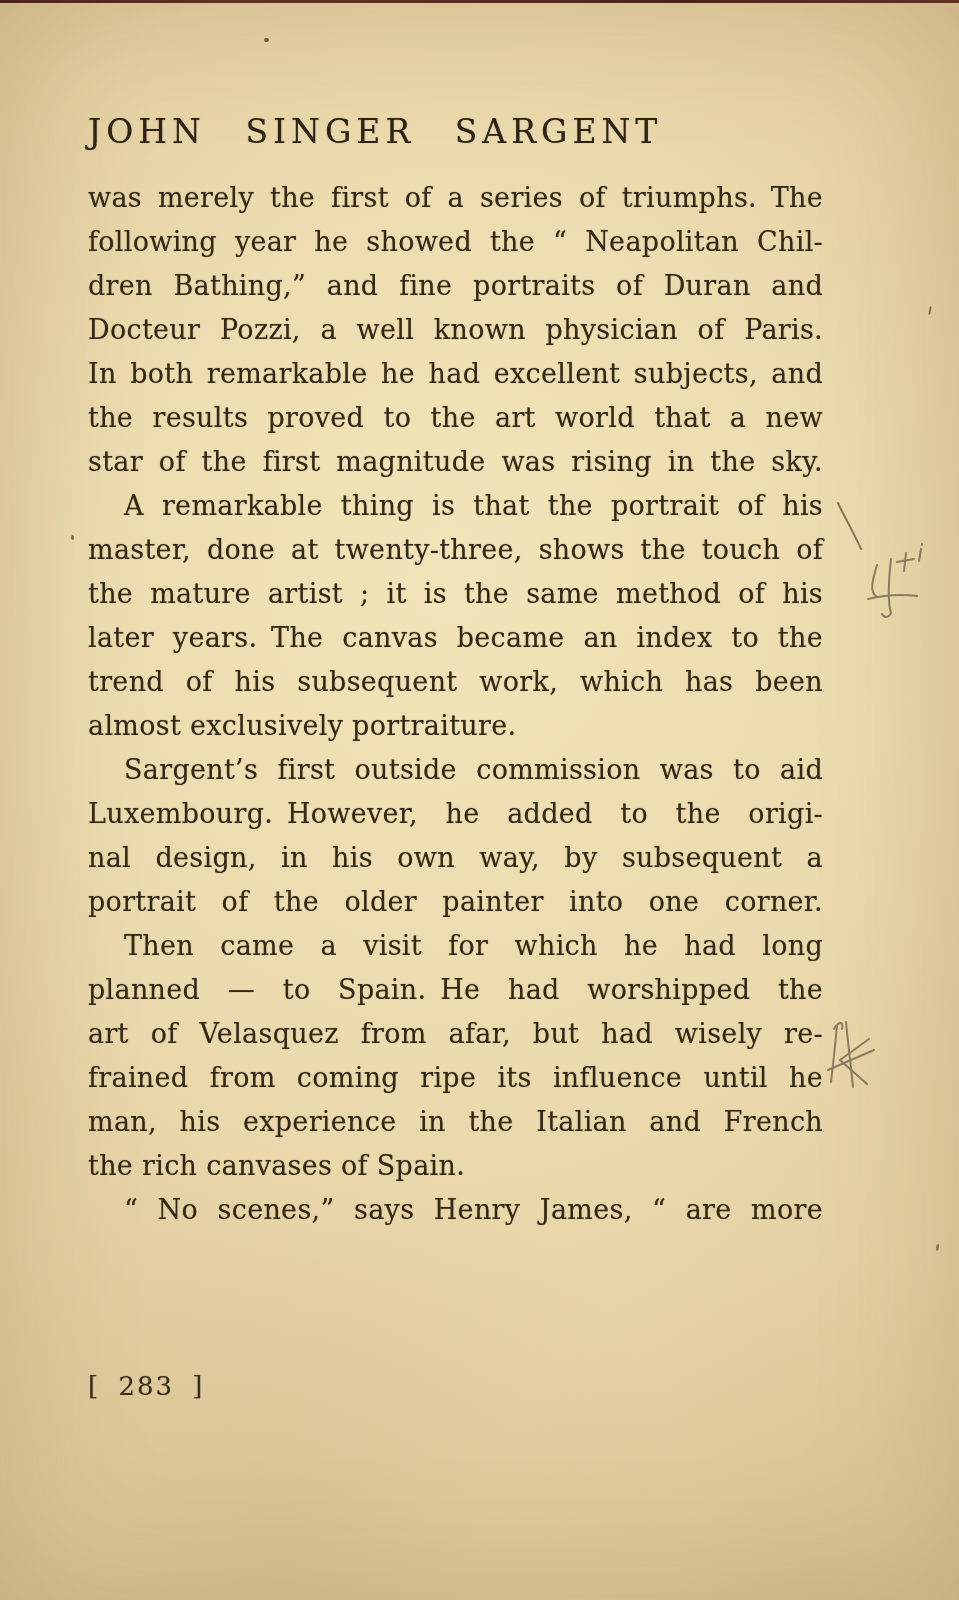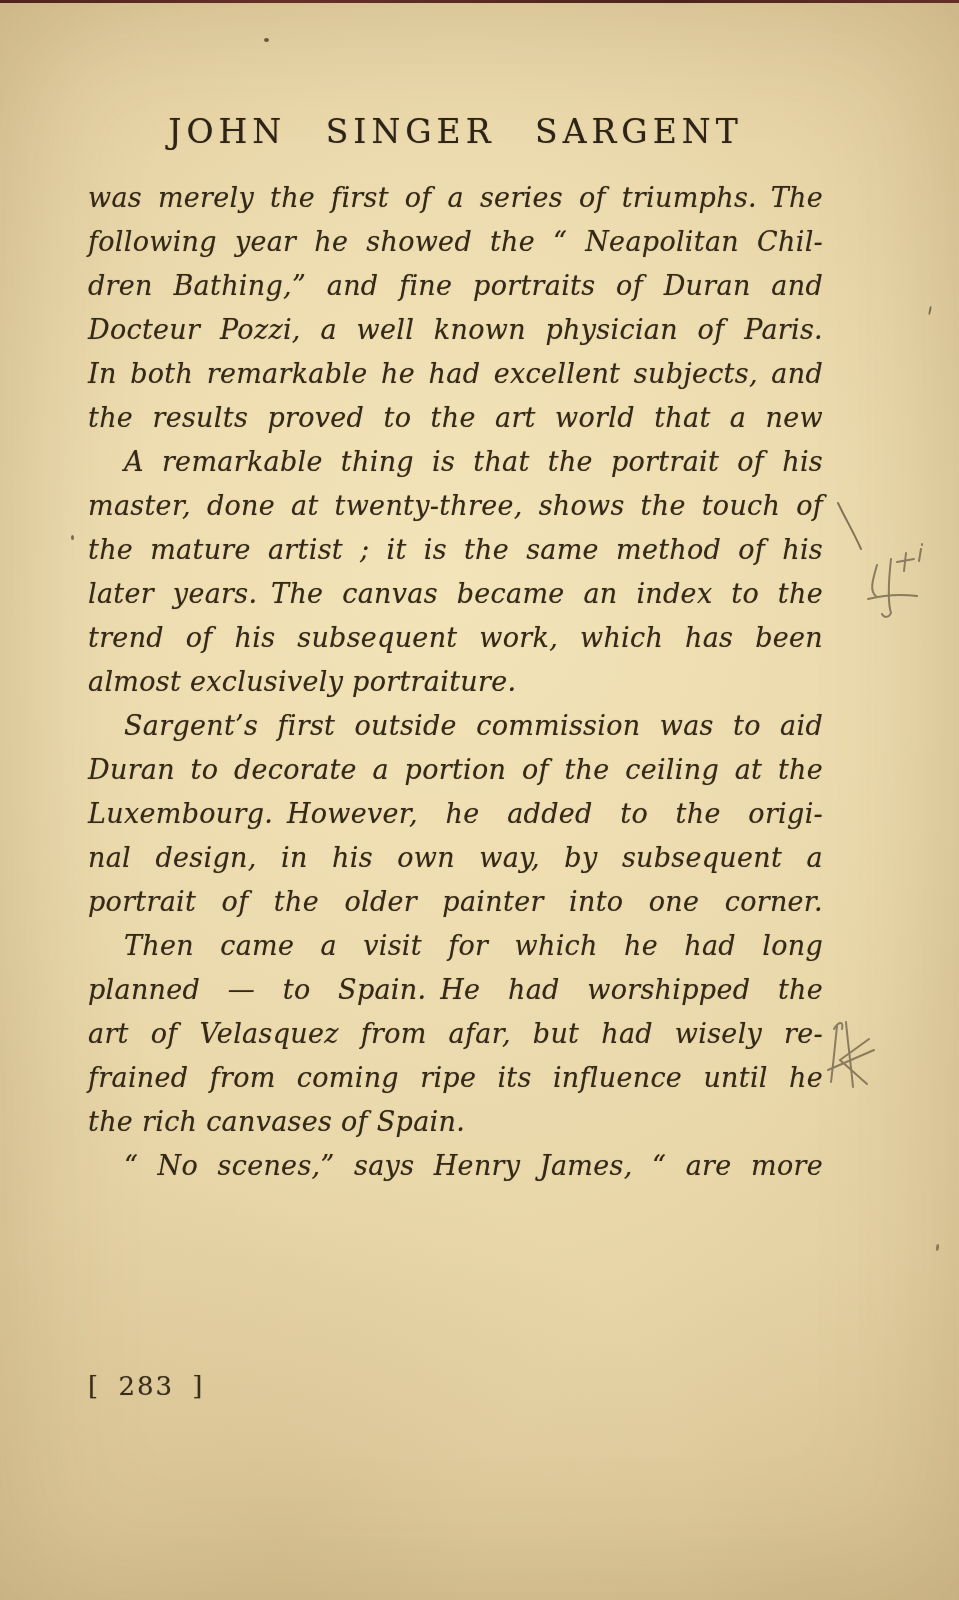--- a/index.html
+++ b/index.html
@@ -23,42 +23,41 @@
   }
   .edge-line-top {
     position: absolute; top: 0; left: 0;
     width: 959px; height: 3px;
     background: linear-gradient(to right, #401410, #57201a 30%, #3c120e 70%, #57201a);
     opacity: 0.9;
   }
   .title {
     position: absolute;
     top: 112px; left: 88px; width: 735px;
-    text-align: center;
+    text-align: left;
     font-size: 33px;
     letter-spacing: 5px;
     word-spacing: 24px;
     color: #2e2317;
     text-shadow: 0 0 1px rgba(46,35,23,0.45);
   }
   .text-block {
     position: absolute;
     top: 176px; left: 88px; width: 735px;
     color: #342817;
     text-shadow: 0 0 1px rgba(52,40,23,0.40);
   }
   .line {
     height: 44px;
     line-height: 44px;
     font-size: 27px;
     letter-spacing: 0.3px;
     white-space: normal;
     text-align: justify;
     text-align-last: justify;
-    font-style: italic;
   }
   .line.last {
     text-align: left;
     text-align-last: left;
   }
   .line.indent { text-indent: 36px; }
   .folio {
     position: absolute;
     top: 1364px; left: 88px; width: 735px;
     height: 44px; line-height: 44px;
@@ -90,38 +89,39 @@
   <div class="title">JOHN SINGER SARGENT</div>
 
   <div class="text-block">
 
     <div class="line">was merely the first of a series of triumphs. The</div>
     <div class="line">following year he showed the “ Neapolitan Chil-</div>
     <div class="line">dren Bathing,” and fine portraits of Duran and</div>
     <div class="line">Docteur Pozzi, a well known physician of Paris.</div>
     <div class="line">In both remarkable he had excellent subjects, and</div>
     <div class="line">the results proved to the art world that a new</div>
+    <div class="line">star of the first magnitude was rising in the sky.</div>
 
     <div class="line indent">A remarkable thing is that the portrait of his</div>
     <div class="line">master, done at twenty-three, shows the touch of</div>
     <div class="line">the mature artist ; it is the same method of his</div>
     <div class="line">later years. The canvas became an index to the</div>
     <div class="line">trend of his subsequent work, which has been</div>
     <div class="line last">almost exclusively portraiture.</div>
 
     <div class="line indent">Sargent’s first outside commission was to aid</div>
-    <div class="line">Duran to decorate a portion of the ceiling at the</div>
     <div class="line">Luxembourg. However, he added to the origi-</div>
     <div class="line">nal design, in his own way, by subsequent a</div>
     <div class="line">portrait of the older painter into one corner.</div>
 
     <div class="line indent">Then came a visit for which he had long</div>
     <div class="line">planned — to Spain. He had worshipped the</div>
     <div class="line">art of Velasquez from afar, but had wisely re-</div>
     <div class="line">frained from coming ripe its influence until he</div>
+    <div class="line">man, his experience in the Italian and French</div>
     <div class="line last">the rich canvases of Spain.</div>
 
     <div class="line indent">“ No scenes,” says Henry James, “ are more</div>
   </div>
 
   <div class="folio">[ 283 ]</div>
 
   <svg class="pencil-layer" width="959" height="1600" viewBox="0 0 959 1600">
     <g stroke="#6f604a" stroke-width="2" fill="none" stroke-linecap="round" opacity="0.85">
 

